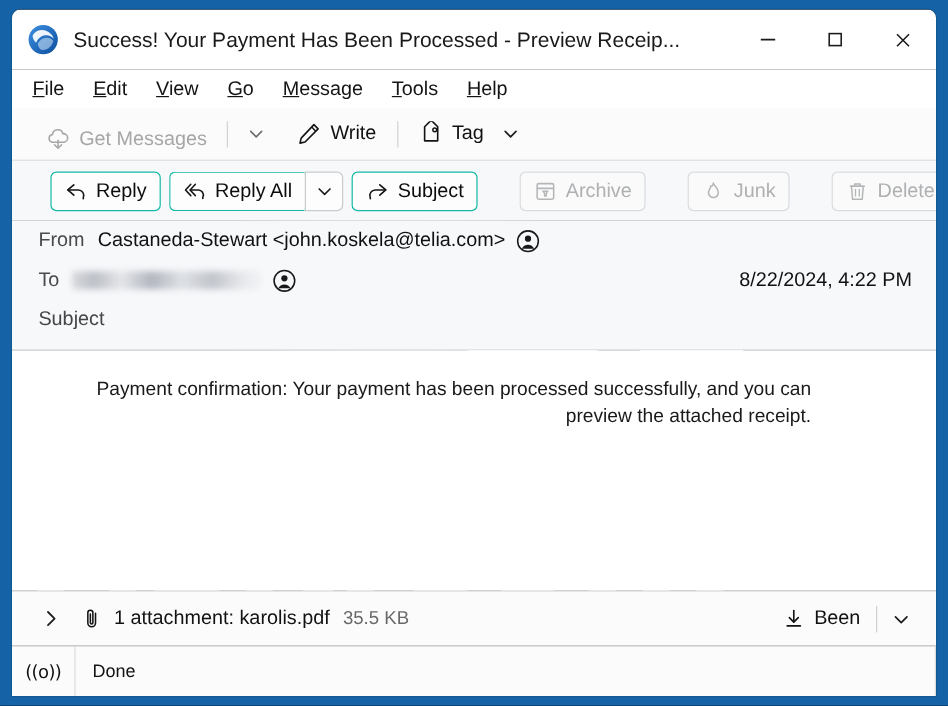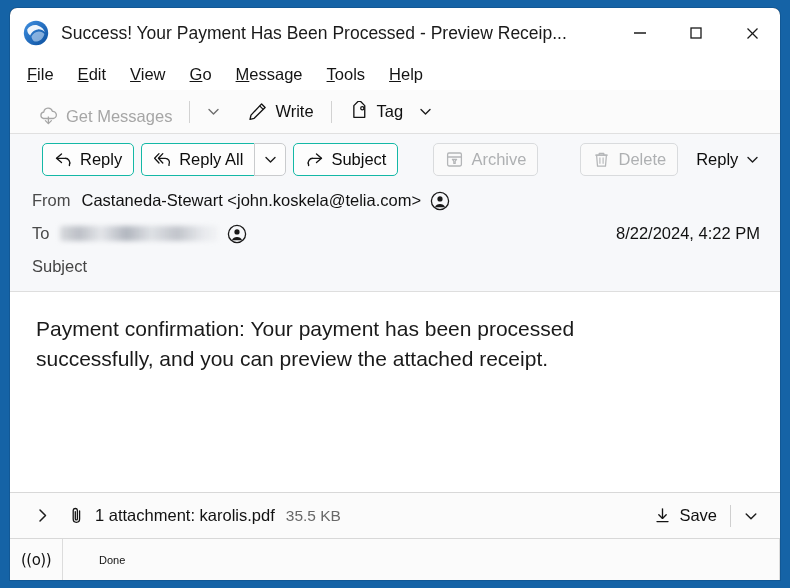--- a/index.html
+++ b/index.html
@@ -269,24 +269,25 @@
   
   #msgbody {
     flex: 1 1 auto;
     background: #ffffff;
     padding: 22px 26px 0 26px;
     position: relative;
     z-index: 10;
     overflow: hidden;
   }
   #bodytext {
-    font-size: 21px;
+    font-size: 16px;
     line-height: 1.42;
     color: #1a1a1a;
     max-width: 640px;
+    text-align: right;
   }
 
   
   #attachbar {
     flex: 0 0 46px;
     height: 46px;
     display: flex;
     align-items: center;
     padding: 0 14px 0 18px;
     background: #fbfbfb;
@@ -352,22 +353,22 @@
     color: #111;
     letter-spacing: -0.5px;
     font-family: "DejaVu Sans", sans-serif;
   }
   #status-divider {
     width: 1px;
     height: 42px;
     background: #dcdcdc;
   }
   #status-text {
-    margin-left: 36px;
-    font-size: 11px;
+    margin-left: 14px;
+    font-size: 15px;
     color: #121212;
   }
   #status-right-divider {
     margin-left: auto;
     width: 1px;
     height: 42px;
     background: #dcdcdc;
   }
 </style>
 </head>
@@ -506,20 +507,26 @@
       <svg width="19" height="19" viewBox="0 0 19 19">
         <rect x="2.6" y="3" width="13.8" height="13" rx="1.4" fill="none" stroke="#b4b6b8" stroke-width="1.3"></rect>
         <line x1="2.6" y1="7" x2="16.4" y2="7" stroke="#b4b6b8" stroke-width="1.3"></line>
         <path d="M7.4 9.3 L11.6 9.3 L10.2 11 L10.2 13.4 L8.8 13.4 L8.8 11 Z" fill="none" stroke="#b4b6b8" stroke-width="1.2" stroke-linejoin="round"></path>
       </svg>
       <span>Archive</span>
     </div>
 
     <div class="gap6"></div>
 
+    <div class="abtn disabled">
+      <svg width="19" height="19" viewBox="0 0 19 19">
+        <path d="M9.5 2.6 C10.4 5.6 13.6 6.6 13.6 10.5 A4.1 4.1 0 0 1 5.4 10.5 C5.4 8 7.3 7.2 7.3 5 C8.5 5.8 9.1 4.2 9.5 2.6 Z" fill="none" stroke="#b4b6b8" stroke-width="1.3" stroke-linejoin="round"></path>
+      </svg>
+      <span>Junk</span>
+    </div>
 
     <div class="gap6"></div>
 
     <div class="abtn disabled">
       <svg width="19" height="19" viewBox="0 0 19 19">
         <path d="M4.6 5.2 L14.4 5.2 L13.5 16.1 L5.5 16.1 Z" fill="none" stroke="#b4b6b8" stroke-width="1.25" stroke-linejoin="round"></path>
         <line x1="3.2" y1="5.2" x2="15.8" y2="5.2" stroke="#b4b6b8" stroke-width="1.3"></line>
         <path d="M7.2 5.2 L7.2 3.3 L11.8 3.3 L11.8 5.2" fill="none" stroke="#b4b6b8" stroke-width="1.25" stroke-linejoin="round"></path>
         <line x1="7.9" y1="7.6" x2="7.9" y2="13.8" stroke="#b4b6b8" stroke-width="1.1"></line>
         <line x1="11.1" y1="7.6" x2="11.1" y2="13.8" stroke="#b4b6b8" stroke-width="1.1"></line>
@@ -587,21 +594,21 @@
     </div>
     <div id="attach-name">1 attachment: karolis.pdf</div>
     <div id="attach-size">35.5 KB</div>
     <div class="hspacer"></div>
     <div class="save-btn">
       <svg width="19" height="19" viewBox="0 0 19 19">
         <line x1="9.5" y1="2.8" x2="9.5" y2="12.2" stroke="#141414" stroke-width="1.35" stroke-linecap="round"></line>
         <polyline points="5.8,8.7 9.5,12.4 13.2,8.7" fill="none" stroke="#141414" stroke-width="1.35" stroke-linecap="round" stroke-linejoin="round"></polyline>
         <line x1="4" y1="15.6" x2="15" y2="15.6" stroke="#141414" stroke-width="1.35" stroke-linecap="round"></line>
       </svg>
-      <span>Save</span>
+      <span>Been</span>
     </div>
     <div class="save-sep"></div>
     <div class="chev-btn">
       <svg width="16" height="16" viewBox="0 0 16 16">
         <polyline points="3.2,6 8,10.8 12.8,6" fill="none" stroke="#1d1d1d" stroke-width="1.45" stroke-linecap="round" stroke-linejoin="round"></polyline>
       </svg>
     </div>
   </div>
 
   <div id="statusbar">

